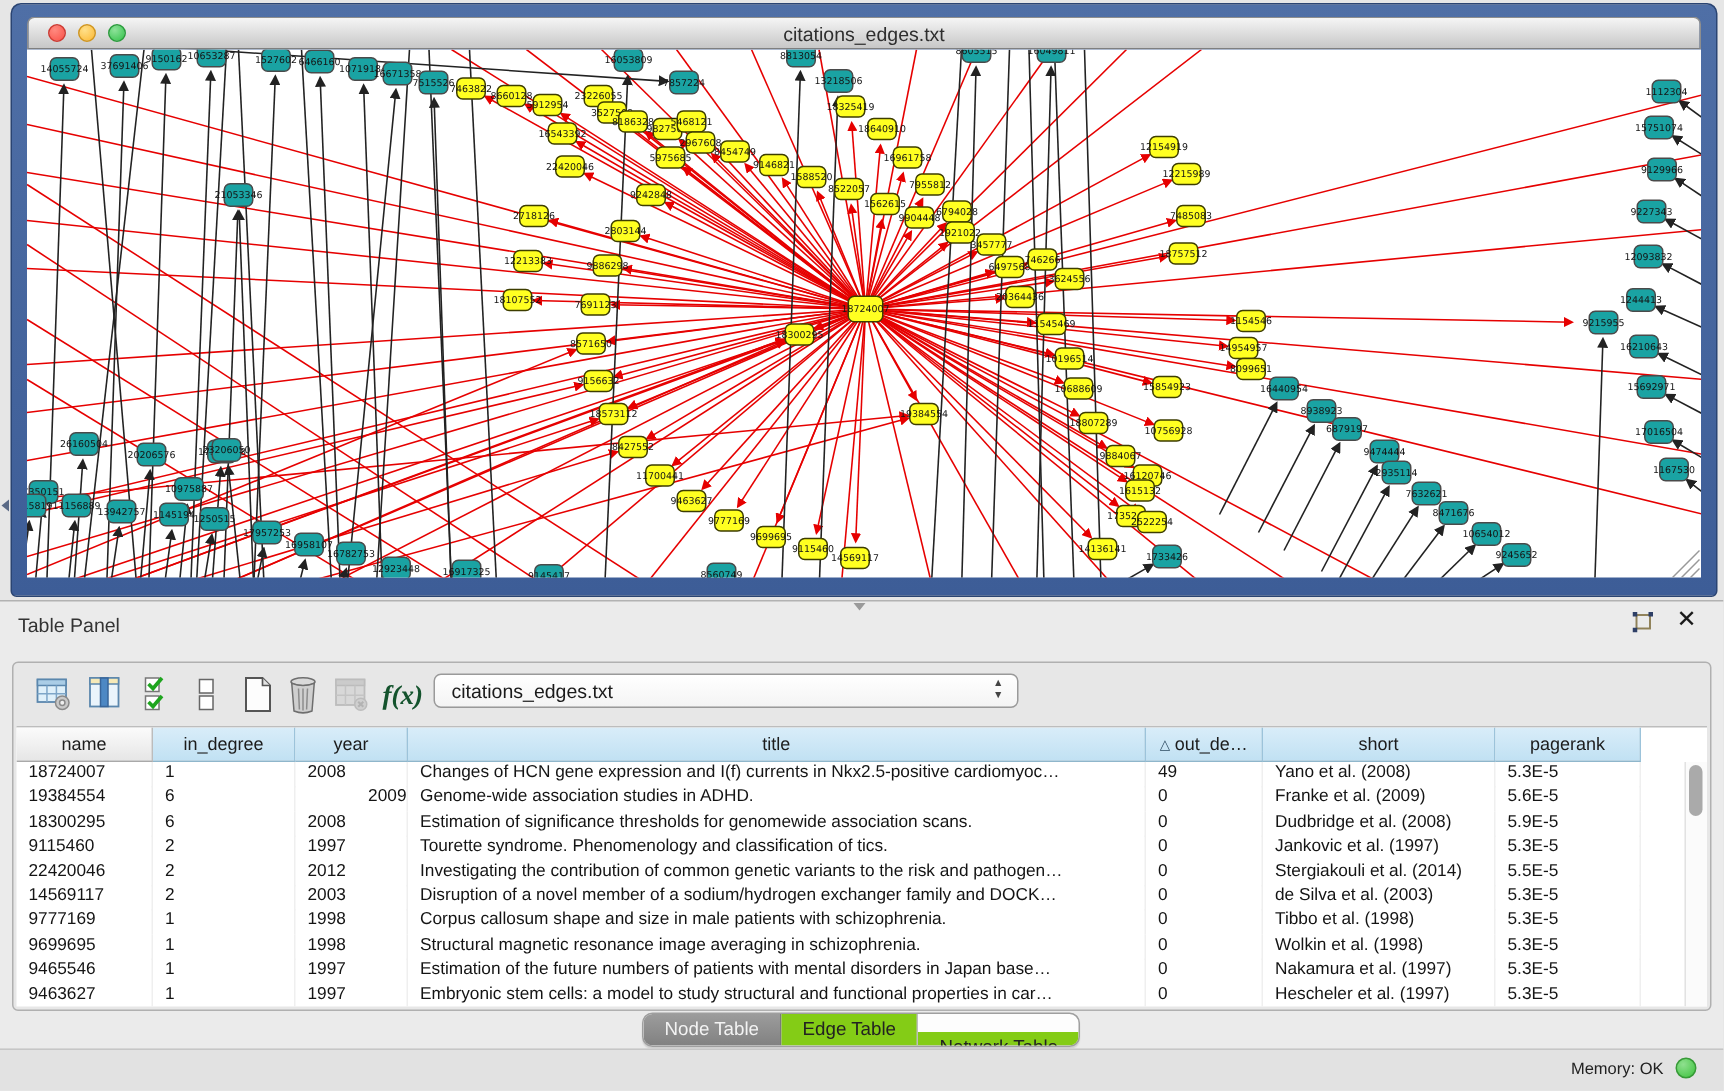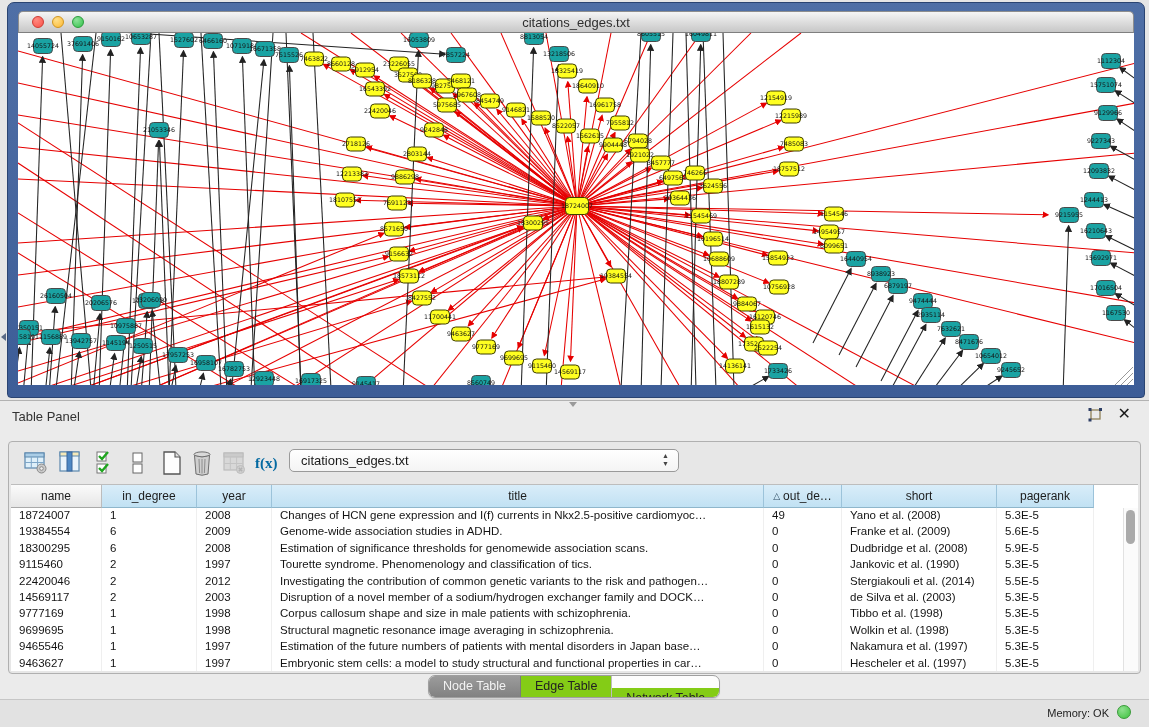--- a/index.html
+++ b/index.html
@@ -55,21 +55,21 @@
     border-top:5px solid #9a9a9a;
   }
   #float-icon{position:absolute;right:46px;top:6px;width:16px;height:16px;cursor:pointer;}
   #close-icon{position:absolute;right:18px;top:4px;font-size:16px;font-weight:bold;color:#1a1a1a;cursor:pointer;line-height:18px;}
   #table-box{
     position:absolute;left:8px;top:40px;width:1133px;height:233px;
     background:#e7e7e7;border:1px solid #b0b0b0;border-radius:4px;box-sizing:border-box;
   }
   #toolbar{position:absolute;left:8px;top:3px;right:8px;height:36px;}
   .tbtn{position:absolute;top:4px;width:26px;height:28px;cursor:pointer;}
-  .fx{font-family:"Liberation Serif","DejaVu Serif",serif;font-weight:bold;font-size:15px;color:#0369a1;line-height:28px;}
+  .fx{font-family:"Liberation Serif","DejaVu Serif",serif;font-style:italic;font-weight:bold;font-size:18px;color:#14532d;line-height:28px;}
   #tbl-select{
     position:absolute;left:272px;top:4px;width:390px;height:23px;
     background:linear-gradient(#ffffff,#f4f4f4);
     border:1px solid #9a9a9a;border-radius:5px;box-sizing:border-box;cursor:pointer;
   }
   #tbl-select .val{position:absolute;left:11px;top:3px;font-size:13px;color:#1a1a1a;}
   #tbl-select .steppers{position:absolute;right:9px;top:2px;font-size:7px;color:#444;line-height:8px;text-align:center;}
   #grid{
     position:absolute;left:2px;right:2px;top:42px;bottom:2px;
     background:#fff;border-top:1px solid #bdbdbd;overflow:hidden;
@@ -671,42 +671,42 @@
             <div class="gcell" style="left: 91px; width: 95px;">1</div>
             <div class="gcell" style="left: 186px; width: 75px;">2008</div>
             <div class="gcell" style="left: 261px; width: 492px;">Changes of HCN gene expression and I(f) currents in Nkx2.5-positive cardiomyoc…</div>
             <div class="gcell" style="left: 753px; width: 78px;">49</div>
             <div class="gcell" style="left: 831px; width: 155px;">Yano et al. (2008)</div>
             <div class="gcell" style="left: 986px; width: 97px;">5.3E-5</div>
           </div>
           <div class="grow" style="top: 16.4px;">
             <div class="gcell" style="left: 0px; width: 91px;">19384554</div>
             <div class="gcell" style="left: 91px; width: 95px;">6</div>
-            <div class="gcell" style="left: 186px; width: 75px;">2009</div>
+            <div class="gcell" style="left: 186px; width: 75px; text-align: right;">2009</div>
             <div class="gcell" style="left: 261px; width: 492px;">Genome-wide association studies in ADHD.</div>
             <div class="gcell" style="left: 753px; width: 78px;">0</div>
             <div class="gcell" style="left: 831px; width: 155px;">Franke et al. (2009)</div>
             <div class="gcell" style="left: 986px; width: 97px;">5.6E-5</div>
           </div>
           <div class="grow" style="top: 32.8px;">
             <div class="gcell" style="left: 0px; width: 91px;">18300295</div>
             <div class="gcell" style="left: 91px; width: 95px;">6</div>
             <div class="gcell" style="left: 186px; width: 75px;">2008</div>
             <div class="gcell" style="left: 261px; width: 492px;">Estimation of significance thresholds for genomewide association scans.</div>
             <div class="gcell" style="left: 753px; width: 78px;">0</div>
             <div class="gcell" style="left: 831px; width: 155px;">Dudbridge et al. (2008)</div>
             <div class="gcell" style="left: 986px; width: 97px;">5.9E-5</div>
           </div>
           <div class="grow" style="top: 49.2px;">
             <div class="gcell" style="left: 0px; width: 91px;">9115460</div>
             <div class="gcell" style="left: 91px; width: 95px;">2</div>
             <div class="gcell" style="left: 186px; width: 75px;">1997</div>
             <div class="gcell" style="left: 261px; width: 492px;">Tourette syndrome. Phenomenology and classification of tics.</div>
             <div class="gcell" style="left: 753px; width: 78px;">0</div>
-            <div class="gcell" style="left: 831px; width: 155px;">Jankovic et al. (1990)</div>
+            <div class="gcell" style="left: 831px; width: 155px;">Jankovic et al. (1997)</div>
             <div class="gcell" style="left: 986px; width: 97px;">5.3E-5</div>
           </div>
           <div class="grow" style="top: 65.6px;">
             <div class="gcell" style="left: 0px; width: 91px;">22420046</div>
             <div class="gcell" style="left: 91px; width: 95px;">2</div>
             <div class="gcell" style="left: 186px; width: 75px;">2012</div>
             <div class="gcell" style="left: 261px; width: 492px;">Investigating the contribution of common genetic variants to the risk and pathogen…</div>
             <div class="gcell" style="left: 753px; width: 78px;">0</div>
             <div class="gcell" style="left: 831px; width: 155px;">Stergiakouli et al. (2014)</div>
             <div class="gcell" style="left: 986px; width: 97px;">5.5E-5</div>

